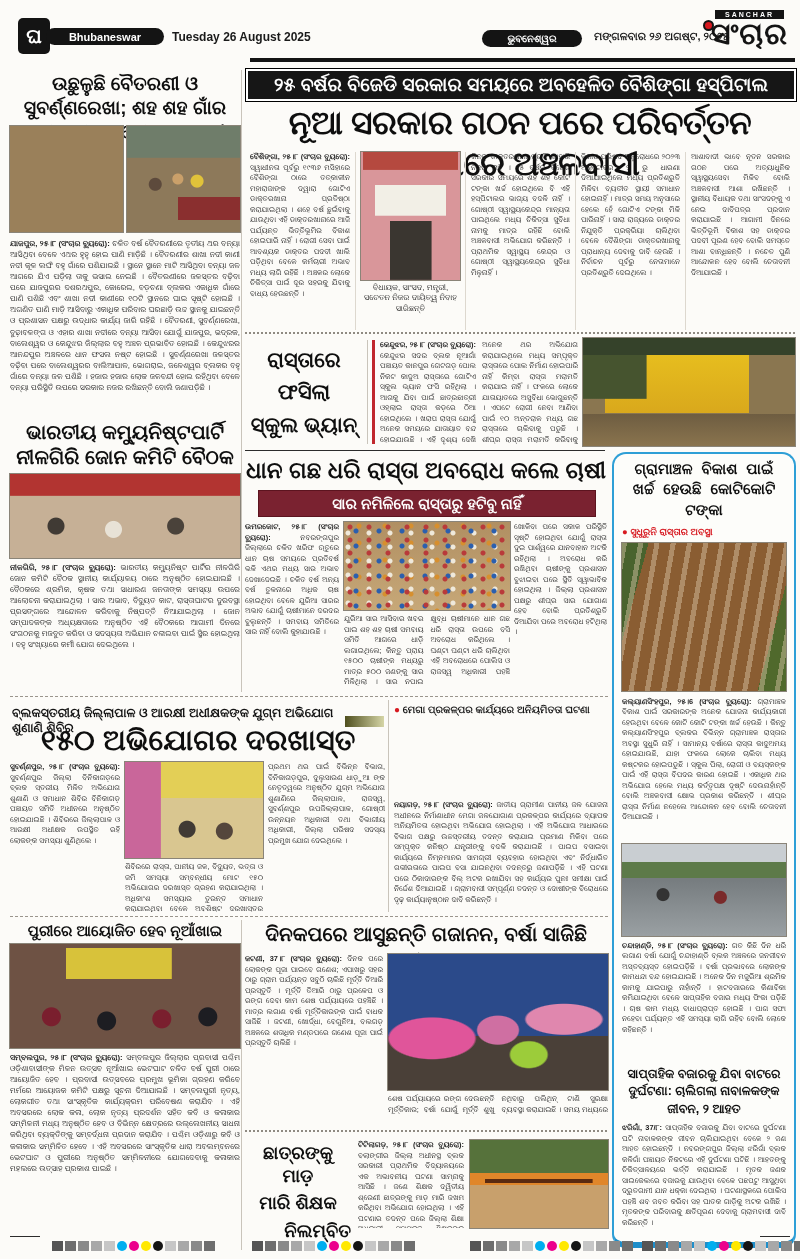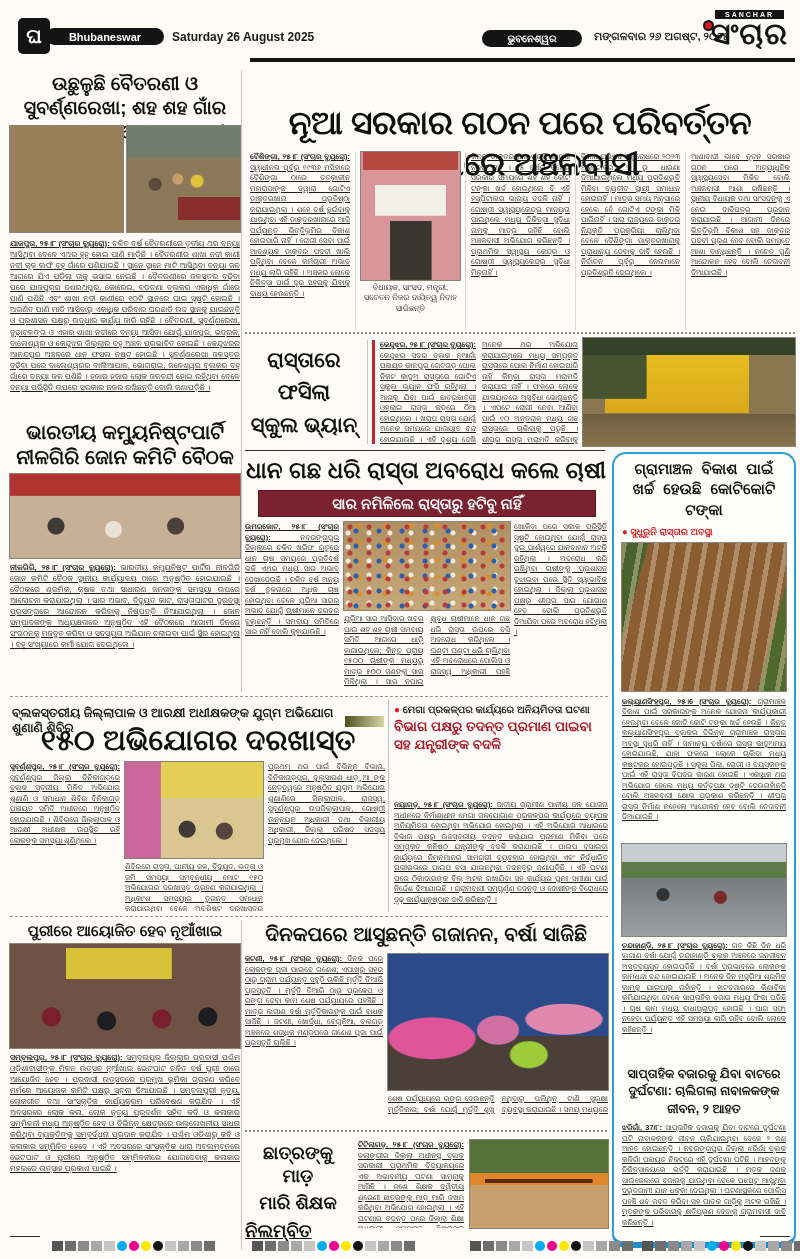--- a/index.html
+++ b/index.html
@@ -14,21 +14,21 @@
   .pill.od{left:482px;top:30px;width:100px;height:17px;font-size:10px;}
   .hdate{top:30px;font-weight:bold;font-size:12px;}
   .masthead{right:12px;top:10px;width:130px;height:48px;text-align:right;}
   .mast-ribbon{position:absolute;right:4px;top:0;background:#141414;color:#fff;font-size:7px;letter-spacing:2px;
                padding:1px 10px;font-weight:bold;}
   .mast-word{position:absolute;right:0;top:7px;font-size:30px;font-weight:800;color:#141414;letter-spacing:1px;}
   .mast-dot{position:absolute;right:74px;top:10px;width:7px;height:7px;border:2px solid #141414;border-radius:50%;background:#d71920;}
   .toprule{left:250px;top:58px;width:545px;height:4px;background:#141414;}
   
   .hl{font-weight:800;color:#0e0e0e;line-height:1.25;}
-  .body{font-size:7.4px;line-height:1.42;text-align:justify;color:#1d1d1d;overflow:hidden;text-decoration:underline;}
+  .body{font-size:7.4px;line-height:1.42;text-align:justify;color:#1d1d1d;overflow:hidden;}
   .dl{font-weight:bold;}
   .cap{font-size:8px;text-align:center;line-height:1.3;color:#1d1d1d;}
   .vline{width:1px;background:#c9c4bb;}
   .dotsep{border-top:2px dotted #8f8a82;}
   .dashsep{border-top:1px dashed #9a958c;}
   .solsep{background:#2c2c2c;height:1px;}
   
   .cols5{left:245px;top:152px;width:550px;height:178px;display:flex;}
   .cols5 .c{width:20%;padding:0 5px;box-sizing:border-box;}
   .cols5 .c + .c{border-left:1px solid #ddd8cf;}
@@ -129,21 +129,21 @@
 </style>
 </head>
 <body>
 
 <div class="page">
 
   <div class="abs pgbox">
       <span>ଘ</span>
     </div>
   <div class="abs pill en">Bhubaneswar</div>
-  <div class="abs hdate" style="left:172px;">Saturday 26 August 2025</div>
+  <div class="abs hdate" style="left:172px;">Tuesday 26 August 2025</div>
   <div class="abs pill od">ଭୁବନେଶ୍ୱର</div>
   <div class="abs hdate" style="left:594px;font-size:11px;">ମଙ୍ଗଳବାର ୨୬ ଅଗଷ୍ଟ, ୨୦୨୫</div>
   <div class="abs masthead">
     <span class="mast-ribbon">SANCHAR</span>
     <span class="mast-dot"></span>
     <span class="mast-word">ସଂଚାର</span>
   </div>
   <div class="abs toprule"></div>
 
   <div class="abs hl" style="left:10px;top:72px;width:230px;font-size:19px;text-align:center;">ଉଛୁଳୁଛି ବୈତରଣୀ ଓ ସୁବର୍ଣ୍ଣରେଖା; ଶହ ଶହ ଗାଁର ହଜାର ହାଜର ଲୋକ ଜଳବନ୍ଦୀ</div>
@@ -156,20 +156,21 @@
 
   <div class="abs hl" style="left:10px;top:420px;width:230px;font-size:20px;text-align:center;">ଭାରତୀୟ କମ୍ୟୁନିଷ୍ଟପାର୍ଟି ନୀଳଗିରି ଜୋନ କମିଟି ବୈଠକ</div>
   <div class="abs ph ph-cpi" style="left:10px;top:474px;width:230px;height:84px;"></div>
   <div class="abs body" style="left:10px;top:562px;width:230px;height:130px;font-size:7.8px;">
     <span class="dl">ନୀଳଗିରି, ୨୫।୮ (ସଂଚାର ବ୍ୟୁରୋ):</span>
     <span>ଭାରତୀୟ କମ୍ୟୁନିଷ୍ଟ ପାର୍ଟିର ନୀଳଗିରି ଜୋନ କମିଟି ବୈଠକ ସ୍ଥାନୀୟ କାର୍ଯ୍ୟାଳୟ ଠାରେ ଅନୁଷ୍ଠିତ ହୋଇଯାଇଛି । ବୈଠକରେ ଶ୍ରମିକ, କୃଷକ ତଥା ସାଧାରଣ ଜନତାଙ୍କ ସମସ୍ୟା ଉପରେ ଆଲୋଚନା କରାଯାଇଥିଲା । ସାର ଅଭାବ, ବିଦ୍ୟୁତ କାଟ, ରାସ୍ତାଘାଟର ଦୁରବସ୍ଥା ପ୍ରସଙ୍ଗରେ ଆନ୍ଦୋଳନ କରିବାକୁ ନିଷ୍ପତ୍ତି ନିଆଯାଇଥିଲା । ଜୋନ ସମ୍ପାଦକଙ୍କ ଅଧ୍ୟକ୍ଷତାରେ ଅନୁଷ୍ଠିତ ଏହି ବୈଠକରେ ଆଗାମୀ ଦିନରେ ସଂଗଠନକୁ ମଜବୁତ କରିବା ଓ ସଦସ୍ୟତା ଅଭିଯାନ ଚଳାଇବା ପାଇଁ ସ୍ଥିର ହୋଇଥିଲା । ବହୁ ସଂଖ୍ୟାରେ କର୍ମୀ ଯୋଗ ଦେଇଥିଲେ ।</span>
   </div>
 
   <div class="abs vline" style="left:241px;top:70px;height:622px;"></div>
 
+  <div class="abs blackbanner">୨୫ ବର୍ଷର ବିଜେଡି ସରକାର ସମୟରେ ଅବହେଳିତ ବୈଶିଙ୍ଗା ହସ୍ପିଟାଲ</div>
   <div class="abs mainhl hl">ନୂଆ ସରକାର ଗଠନ ପରେ ପରିବର୍ତ୍ତନ ଆଶାରେ ଅଞ୍ଚଳବାସୀ</div>
   <div class="abs cols5">
     <div class="c body">
       <span class="dl">ବୈଶିଙ୍ଗା, ୨୫।୮ (ସଂଚାର ବ୍ୟୁରୋ):</span>
       <span>ସ୍ୱାଧୀନତା ପୂର୍ବରୁ ୧୯୩୬ ମସିହାରେ ବୈଶିଙ୍ଗା ଠାରେ ତତ୍କାଳୀନ ମହାରାଜାଙ୍କ ଦ୍ୱାରା ଗୋଟିଏ ଡାକ୍ତରଖାନା ପ୍ରତିଷ୍ଠା କରାଯାଇଥିଲା । ଶହେ ବର୍ଷ ଛୁଇଁବାକୁ ଯାଉଥିବା ଏହି ଡାକ୍ତରଖାନାରେ ଆଜି ପର୍ଯ୍ୟନ୍ତ ଭିତ୍ତିଭୂମିର ବିକାଶ ହୋଇପାରି ନାହିଁ । ରୋଗୀ ସେବା ପାଇଁ ଆବଶ୍ୟକ ଡାକ୍ତର ପଦବୀ ଖାଲି ପଡ଼ିଥିବା ବେଳେ କର୍ମଚାରୀ ଅଭାବ ମଧ୍ୟ ଲାଗି ରହିଛି । ଅଞ୍ଚଳର ଲୋକେ ଚିକିତ୍ସା ପାଇଁ ଦୂର ସହରକୁ ଯିବାକୁ ବାଧ୍ୟ ହେଉଛନ୍ତି ।</span>
     </div>
     <div class="c">
       <div class="ph ph-hospital" style="width:100%;height:128px;"></div>
       <div class="cap" style="margin-top:3px;">ବିଧାୟକ, ସାଂସଦ, ମନ୍ତ୍ରୀ, ସଚେତନ ନିଜର ଦାୟିତ୍ୱ ନିବାହ ସାରିଛନ୍ତି</div>
     </div>
@@ -241,51 +242,50 @@
   <div class="abs ph ph-camp" style="left:125px;top:762px;width:138px;height:96px;"></div>
   <div class="abs body" style="left:125px;top:862px;width:138px;height:50px;">ଶିବିରରେ ରାସ୍ତା, ପାନୀୟ ଜଳ, ବିଦ୍ୟୁତ, ଭତ୍ତା ଓ ଜମି ସମସ୍ୟା ସମ୍ବନ୍ଧୀୟ ମୋଟ ୧୫୦ ଅଭିଯୋଗର ଦରଖାସ୍ତ ଗ୍ରହଣ କରାଯାଇଥିଲା । ଅଧିକାଂଶ ସମସ୍ୟାର ତୁରନ୍ତ ସମାଧାନ କରାଯାଇଥିବା ବେଳେ ଅବଶିଷ୍ଟ ଦରଖାସ୍ତର ସମୀକ୍ଷା ଚାଲିଛି ।</div>
   <div class="abs body" style="left:268px;top:762px;width:117px;height:150px;">ପ୍ରଥମ ଥର ପାଇଁ ବିଭିନ୍ନ ବିଭାଗ, ବିନିକାଗଡ଼ପୁର, ଦୁଲୁସାରଣ ଧାଡ଼ୁଆ ଙ୍କ ନେତୃତ୍ୱରେ ଅନୁଷ୍ଠିତ ଯୁଗ୍ମ ଅଭିଯୋଗ ଶୁଣାଣିରେ ଜିଲ୍ଲାପାଳ, ରାଜସ୍ୱ, ସୁବର୍ଣ୍ଣପୁର ଉପଜିଲ୍ଲାପାଳ, ଗୋଷ୍ଠୀ ଉନ୍ନୟନ ଅଧିକାରୀ ତଥା ବିଭାଗୀୟ ଅଧିକାରୀ, ଜିଲ୍ଲା ପରିଷଦ ସଦସ୍ୟ ପ୍ରମୁଖ ଯୋଗ ଦେଇଥିଲେ ।</div>
 
   <div class="abs vline" style="left:388px;top:700px;height:212px;"></div>
 
   <div class="abs" style="left:394px;top:704px;width:214px;font-size:10px;font-weight:800;">
     <span class="bullet-red">●</span>
     <span>ମେଗା ପ୍ରକଳ୍ପର କାର୍ଯ୍ୟରେ ଅନିୟମିତତା ଘଟଣା</span>
   </div>
-  <div class="abs redhl" style="left:394px;top:718px;width:214px;font-size:13.5px;line-height:1.3;">ବିଭାଗ ପକ୍ଷରୁ ତଦନ୍ତ ପ୍ରମାଣ ପାଇବା ସହ ଯନ୍ତ୍ରୀଙ୍କ ବଦଳି</div>
   <div class="abs body" style="left:394px;top:800px;width:214px;height:156px;">
     <span class="dl">ନୟାଗଡ଼, ୨୫।୮ (ସଂଚାର ବ୍ୟୁରୋ):</span>
     <span>ଜାତୀୟ ଗ୍ରାମୀଣ ପାନୀୟ ଜଳ ଯୋଜନା ଅଧୀନରେ ନିର୍ମାଣାଧୀନ ମେଗା ଜଳଯୋଗାଣ ପ୍ରକଳ୍ପର କାର୍ଯ୍ୟରେ ବ୍ୟାପକ ଅନିୟମିତତା ହୋଇଥିବା ଅଭିଯୋଗ ହୋଇଥିଲା । ଏହି ଅଭିଯୋଗ ଆଧାରରେ ବିଭାଗ ପକ୍ଷରୁ ଉଚ୍ଚସ୍ତରୀୟ ତଦନ୍ତ କରାଯାଇ ପ୍ରମାଣ ମିଳିବା ପରେ ସମ୍ପୃକ୍ତ କନିଷ୍ଠ ଯନ୍ତ୍ରୀଙ୍କୁ ବଦଳି କରାଯାଇଛି । ପାଇପ ବସାଇବା କାର୍ଯ୍ୟରେ ନିମ୍ନମାନର ସାମଗ୍ରୀ ବ୍ୟବହାର ହୋଇଥିବା ଏବଂ ନିର୍ଦ୍ଧାରିତ ଗଭୀରତାରେ ପାଇପ ବସା ଯାଇନଥିବା ତଦନ୍ତରୁ ଜଣାପଡ଼ିଛି । ଏହି ଘଟଣା ପରେ ଠିକାଦାରଙ୍କ ବିଲ୍ ଅଟକ ରଖାଯିବା ସହ କାର୍ଯ୍ୟର ପୁନଃ ସମୀକ୍ଷା ପାଇଁ ନିର୍ଦ୍ଦେଶ ଦିଆଯାଇଛି । ଗ୍ରାମବାସୀ ସମ୍ପୂର୍ଣ୍ଣ ତଦନ୍ତ ଓ ଦୋଷୀଙ୍କ ବିରୋଧରେ ଦୃଢ଼ କାର୍ଯ୍ୟାନୁଷ୍ଠାନ ଦାବି କରିଛନ୍ତି ।</span>
   </div>
 
   <div class="abs dashsep" style="left:10px;top:916px;width:598px;"></div>
 
   <div class="abs hl" style="left:10px;top:922px;width:230px;font-size:15px;text-align:center;">ପୁରୀରେ ଆୟୋଜିତ ହେବ ନୂଆଁଖାଇ ଭେଟଘାଟ</div>
   <div class="abs ph ph-group" style="left:10px;top:944px;width:230px;height:104px;"></div>
   <div class="abs body" style="left:10px;top:1052px;width:230px;height:180px;font-size:7.8px;">
     <span class="dl">ସମ୍ବଲପୁର, ୨୫।୮ (ସଂଚାର ବ୍ୟୁରୋ):</span>
     <span>ସମ୍ବଲପୁର ଜିଲ୍ଲାର ପ୍ରବାସୀ ପଶ୍ଚିମ ଓଡ଼ିଶାବାସୀଙ୍କ ମିଳନ ଉତ୍ସବ ନୂଆଁଖାଇ ଭେଟଘାଟ ଚଳିତ ବର୍ଷ ପୁରୀ ଠାରେ ଆୟୋଜିତ ହେବ । ପ୍ରବାସୀ ଉତ୍ସବରେ ପ୍ରମୁଖ ଭୂମିକା ଗ୍ରହଣ କରିବେ ମର୍ମରେ ଆୟୋଜକ କମିଟି ପକ୍ଷରୁ ସୂଚନା ଦିଆଯାଇଛି । ସମ୍ବଲପୁରୀ ନୃତ୍ୟ, ଲୋକଗୀତ ତଥା ସାଂସ୍କୃତିକ କାର୍ଯ୍ୟକ୍ରମ ପରିବେଷଣ କରାଯିବ । ଏହି ଅବସରରେ ଲୋକ କଳା, ଲୋକ ନୃତ୍ୟ ପ୍ରଦର୍ଶନ ସହିତ କବି ଓ କଳାକାର ସମ୍ମିଳନୀ ମଧ୍ୟ ଅନୁଷ୍ଠିତ ହେବ ଓ ବିଭିନ୍ନ କ୍ଷେତ୍ରରେ ଉଲ୍ଲେଖନୀୟ ସାଧନା କରିଥିବା ବ୍ୟକ୍ତିଙ୍କୁ ସମ୍ବର୍ଦ୍ଧନା ପ୍ରଦାନ କରାଯିବ । ପଶ୍ଚିମ ଓଡ଼ିଶାରୁ କବି ଓ କଳାକାର ସମ୍ମିଳିତ ହେବେ । ଏହି ଅବସରରେ ସାଂସ୍କୃତିକ ଧାରା ଅବଲମ୍ବନରେ ଭେଟଘାଟ ଓ ପୁରୀରେ ଅନୁଷ୍ଠିତ ସମ୍ମିଳନୀରେ ଯୋଗଦେବାକୁ କଳାକାର ମହଲରେ ଉତ୍ସାହ ପ୍ରକାଶ ପାଇଛି ।</span>
   </div>
 
   <div class="abs vline" style="left:241px;top:920px;height:330px;"></div>
 
   <div class="abs hl" style="left:245px;top:922px;width:362px;font-size:20px;text-align:center;">ଦିନକପରେ ଆସୁଛନ୍ତି ଗଜାନନ, ବର୍ଷା ସାଜିଛି ବାଧକ</div>
   <div class="abs body" style="left:245px;top:954px;width:138px;height:170px;">
-    <span class="dl">ଜଟଣୀ, ୨୫।୮ (ସଂଚାର ବ୍ୟୁରୋ):</span>
+    <span class="dl">ଜଟଣୀ, 37।୮ (ସଂଚାର ବ୍ୟୁରୋ):</span>
     <span>ଦିନକ ପରେ ଲୋକଙ୍କ ପୂଜା ପାଇବେ ଗଣେଶ; ଏପାଖରୁ ସହର ଠାରୁ ଗ୍ରାମ ପର୍ଯ୍ୟନ୍ତ ସବୁଠି ଚାଲିଛି ମୂର୍ତ୍ତି ତିଆରି ପ୍ରସ୍ତୁତି । ମୂର୍ତ୍ତି ତିଆରି ଠାରୁ ପ୍ରଳେପ ଓ ରଙ୍ଗ ଦେବା କାମ ଶେଷ ପର୍ଯ୍ୟାୟରେ ପହଞ୍ଚିଛି । ମାତ୍ର ଲଗାଣ ବର୍ଷା ମୂର୍ତ୍ତିକାରଙ୍କ ପାଇଁ ବାଧକ ସାଜିଛି । ଜଟଣୀ, ଖୋର୍ଦ୍ଧା, ବେଗୁନିଆ, ବଲଗଡ଼ ଅଞ୍ଚଳରେ ଶତାଧିକ ମଣ୍ଡପରେ ଗଣେଶ ପୂଜା ପାଇଁ ପ୍ରସ୍ତୁତି ଚାଲିଛି ।</span>
   </div>
   <div class="abs ph ph-ganesh" style="left:388px;top:954px;width:220px;height:136px;"></div>
   <div class="abs body mini2" style="left:388px;top:1094px;width:220px;height:30px;">ଶେଷ ପର୍ଯ୍ୟାୟରେ ରଙ୍ଗ ଦେଉଛନ୍ତି ମୂର୍ତ୍ତିକାର; ବର୍ଷା ଯୋଗୁଁ ମୂର୍ତ୍ତି ଶୁଖୁ ନଥିବାରୁ ପଲିଥିନ୍ ଟାଣି ସୁରକ୍ଷା ବ୍ୟବସ୍ଥା କରାଯାଇଛି । ସମୟ ମଧ୍ୟରେ ମୂର୍ତ୍ତି ପ୍ରସ୍ତୁତ କରିବାକୁ ରାତି ଦିନ ପରିଶ୍ରମ ଚାଲିଛି ।</div>
 
   <div class="abs dotsep" style="left:245px;top:1130px;width:362px;"></div>
 
   <div class="abs" style="left:245px;top:1142px;width:106px;">
     <div class="hl" style="font-size:18px;text-align:center;">ଛାତ୍ରଙ୍କୁ ମାଡ଼</div>
     <div class="hl" style="font-size:18px;text-align:center;margin-top:5px;">ମାରି ଶିକ୍ଷକ</div>
-    <div class="hl" style="font-size:18px;text-align:left;margin-top:5px;text-decoration:underline;">ନିଲମ୍ବିତ</div>
+    <div class="hl" style="font-size:18px;text-align:right;margin-top:5px;">ନିଲମ୍ବିତ</div>
   </div>
   <div class="abs body" style="left:358px;top:1140px;width:106px;height:88px;">
     <span class="dl">ଟିଟିଲାଗଡ଼, ୨୫।୮ (ସଂଚାର ବ୍ୟୁରୋ):</span>
     <span>ବଲାଙ୍ଗୀର ଜିଲ୍ଲା ଅଧୀନସ୍ଥ ବ୍ଲକ ସରକାରୀ ପ୍ରାଥମିକ ବିଦ୍ୟାଳୟରେ ଏକ ଅଭାବନୀୟ ଘଟଣା ସାମ୍ନାକୁ ଆସିଛି । ଜଣେ ଶିକ୍ଷକ ଦ୍ୱିତୀୟ ଶ୍ରେଣୀ ଛାତ୍ରଙ୍କୁ ମାଡ଼ ମାରି ଜଖମ କରିଥିବା ଅଭିଯୋଗ ହୋଇଥିଲା । ଏହି ଘଟଣାର ତଦନ୍ତ ପରେ ଜିଲ୍ଲା ଶିକ୍ଷା ଅଧିକାରୀ ସମ୍ପୃକ୍ତ ଶିକ୍ଷକଙ୍କୁ ନିଲମ୍ବନ କରିଛନ୍ତି । ଅନ୍ୟପକ୍ଷେ ୨୨ ତାରିଖରେ ଛାତ୍ରଙ୍କୁ ମାଡ଼ ମାରିଥିବା ନେଇ ଥାନାରେ ଅଭିଯୋଗ ହୋଇଥିଲା ।</span>
   </div>
   <div class="abs ph ph-school" style="left:470px;top:1140px;width:138px;height:88px;"></div>
 
   <div class="abs cbar" style="left:52px;top:1240px;">
     <i class="g" style="background:#555;"></i>
       <i class="g" style="background:#6e6e6e;"></i>

